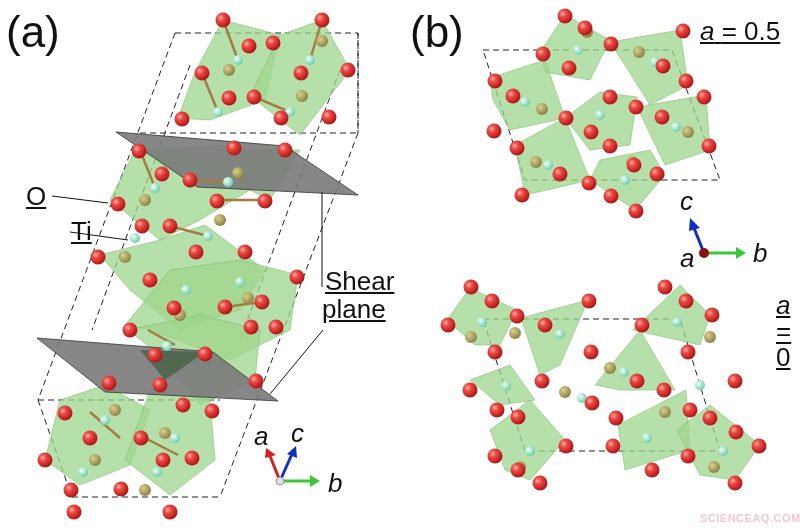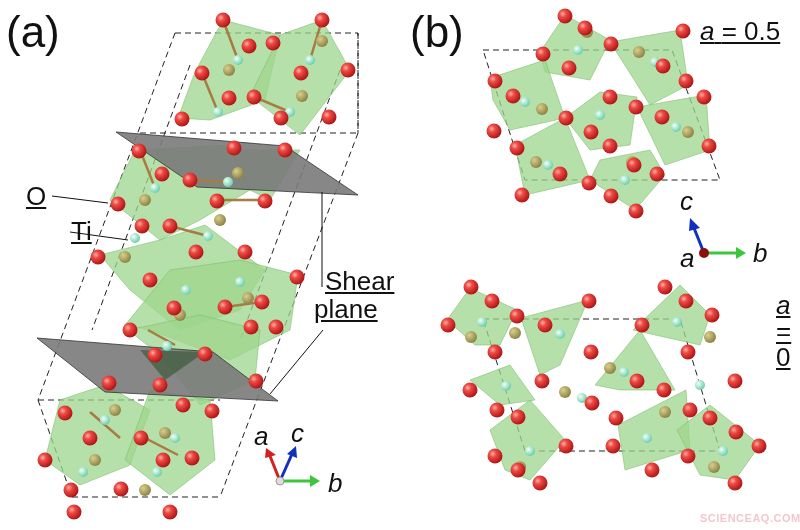--- a/index.html
+++ b/index.html
@@ -320,21 +320,21 @@
     </g>
   </g>
 </svg>
 
 <div class="panel-label" style="left:6px;top:10px;">(a)</div>
 <div class="panel-label" style="left:410px;top:10px;">(b)</div>
 
 <div class="txt" style="left:26px;top:183px;">O</div>
 <div class="txt" style="left:43px;top:218px;margin-left:28px;">Ti</div>
 <div class="txt" style="left:325px;top:268px;">Shear</div>
-<div class="txt" style="left:314px;top:296px;text-align:right;">plane</div>
+<div class="txt" style="left:322px;top:296px;text-align:right;">plane</div>
 
 <div class="axis-lbl" style="left:254px;top:423px;">a</div>
 <div class="axis-lbl" style="left:291px;top:420px;">c</div>
 <div class="axis-lbl" style="left:328px;top:470px;">b</div>
 
 <div class="txt" style="left:700px;top:18px;"><span class="it">a</span> <span>= 0.5</span></div>
 <div class="txt" style="left:728px;top:292px;margin-left:48px;"><span class="it">a</span> <span>= 0</span></div>
 
 <div class="axis-lbl" style="left:680px;top:188px;">c</div>
 <div class="axis-lbl" style="left:680px;top:245px;">a</div>

